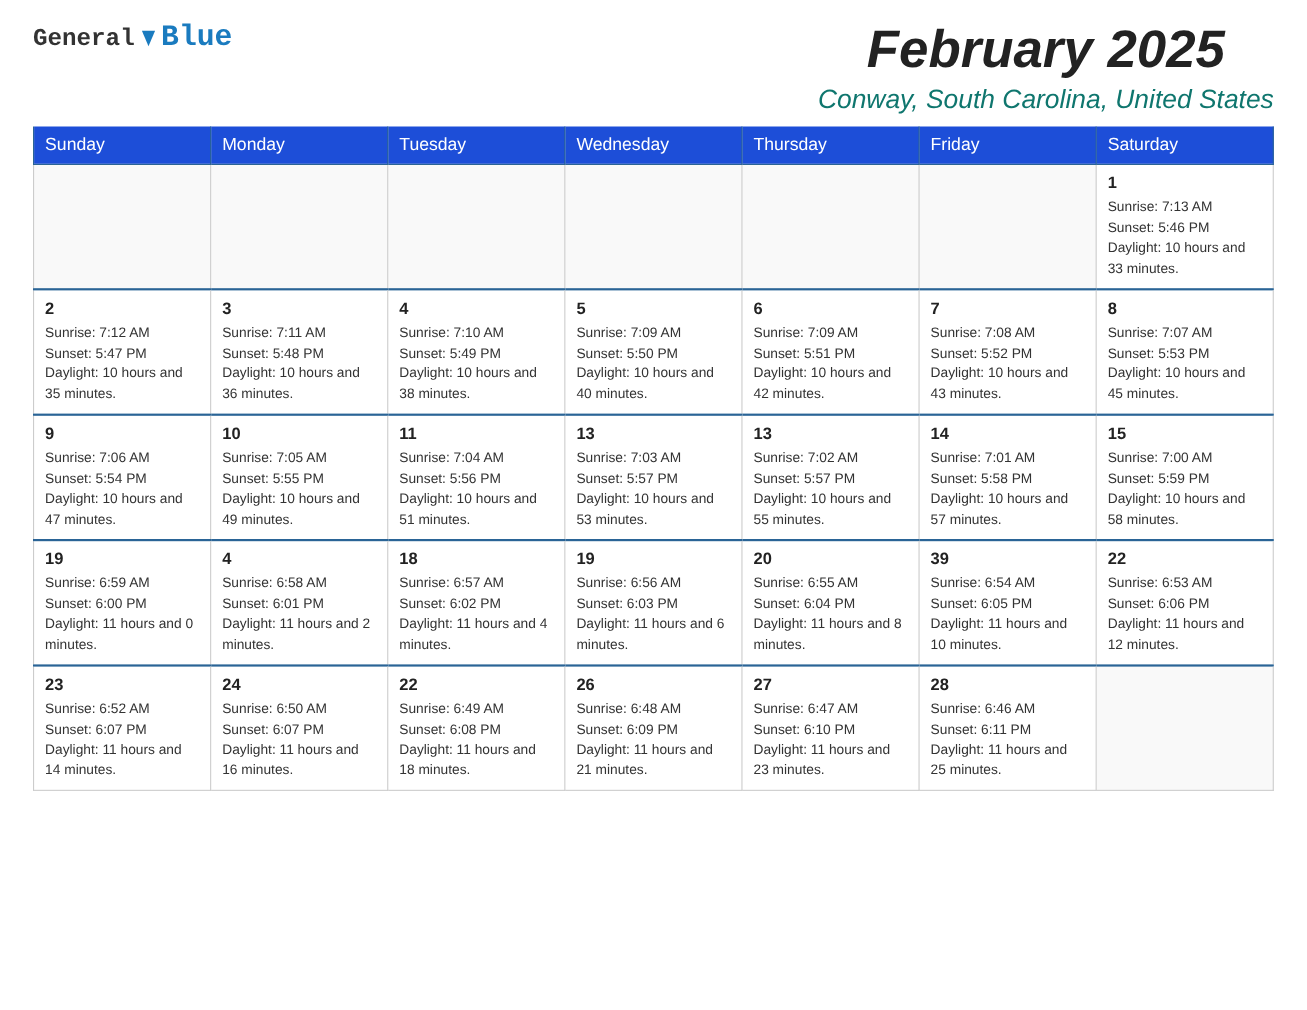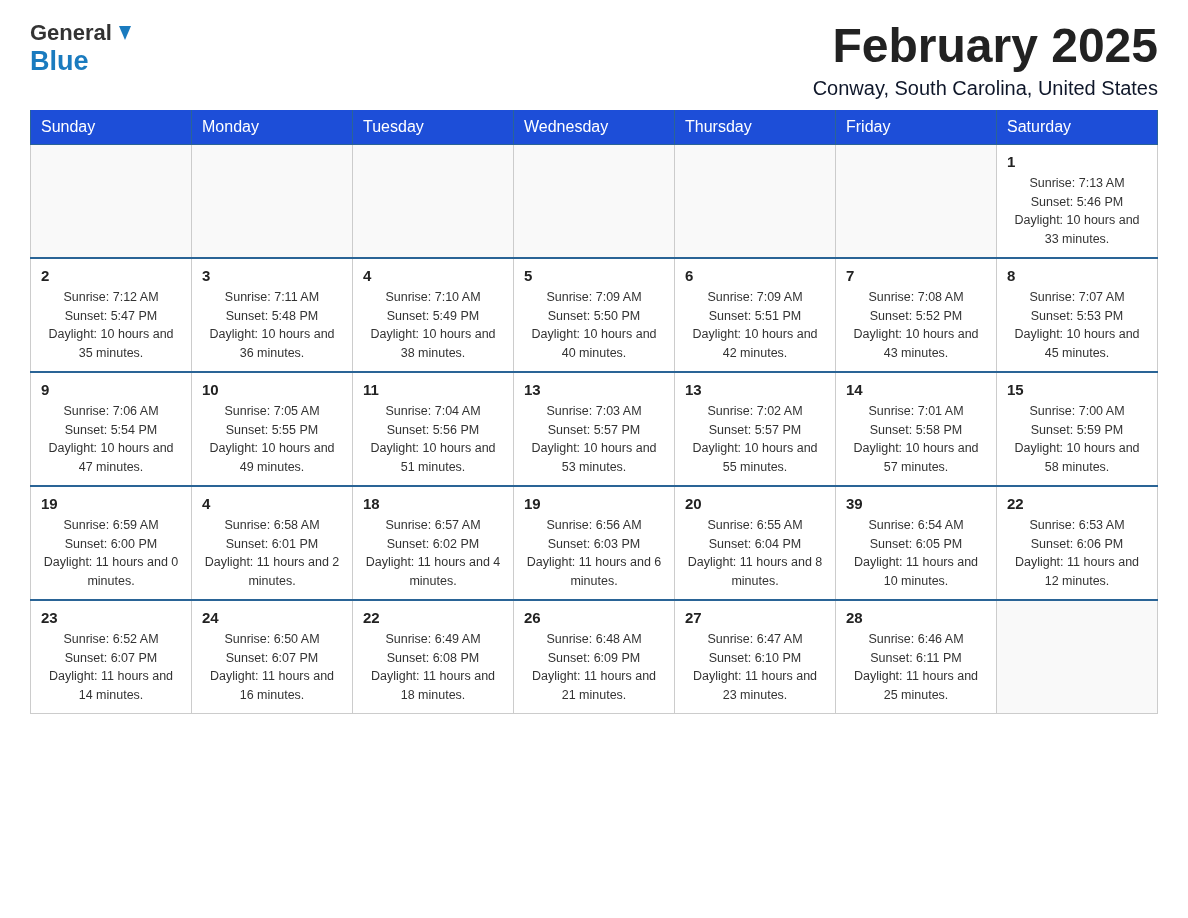--- a/index.html
+++ b/index.html
@@ -21,39 +21,41 @@
       font-weight: bold;
       color: #333;
     }
     .logo-text-blue {
       font-size: 27px;
       font-weight: bold;
       color: #1a7bbf;
     }
     .logo-wrapper {
       display: flex;
-      flex-direction: column;
-      align-items: flex-start;
+      flex-direction: row;
+      align-items: center;
+      font-family: Liberation Mono, monospace;
     }
     .logo-line1 {
       display: flex;
       align-items: center;
     }
     .title-block {
-      text-align: right;
+      text-align: center;
+      font-style: italic;
     }
     .calendar-title {
       font-size: 48px;
       font-weight: bold;
       color: #222;
       line-height: 1.1;
     }
     .calendar-subtitle {
-      font-size: 20px;
-      color: #0f172a;
+      font-size: 24px;
+      color: #0f766e;
       margin-top: 4px;
     }
     .calendar {
       width: 100%;
       border-collapse: collapse;
       margin-top: 10px;
     }
     .calendar th {
       background: #1d4ed8;
       color: #fff;
@@ -78,21 +80,20 @@
     .day-number {
       font-size: 15px;
       font-weight: bold;
       color: #222;
       margin-bottom: 4px;
     }
     .day-info {
       font-size: 12.5px;
       line-height: 1.5;
       color: #333;
-      text-align: center;
     }
     .calendar tr td {
       border-top: 2px solid #2a6496;
     }
     .calendar tr:first-child td {
       border-top: none;
     }
     .calendar thead tr th {
       border-top: none;
     }

